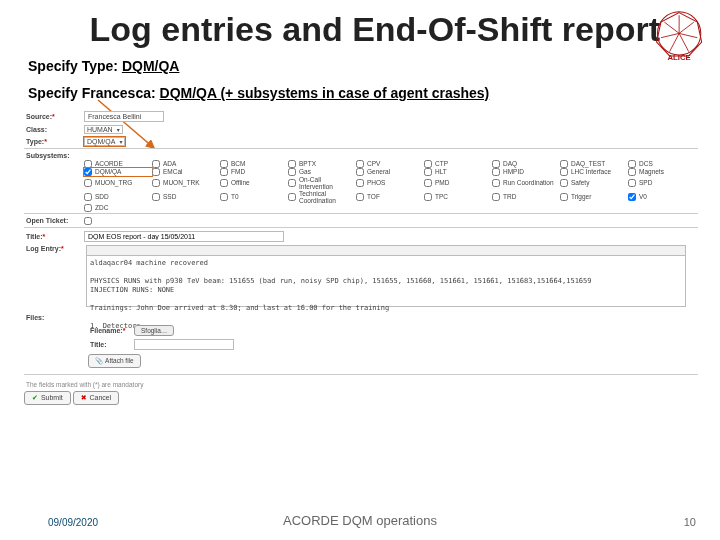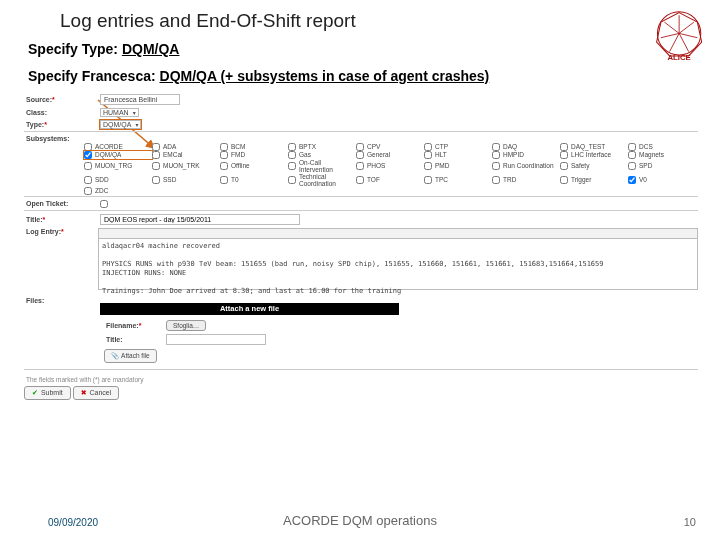--- a/index.html
+++ b/index.html
@@ -1,24 +1,24 @@
 <!DOCTYPE html>
 <html><head>
 <meta charset="utf-8">
 <style>
   * { box-sizing: border-box; margin: 0; padding: 0; }
   body { width: 720px; height: 540px; background: #fff; font-family: Arial, sans-serif; position: relative; overflow: hidden; }
-  .slide-title { font-size: 19px; font-weight: 400; color: #222; text-align: left; padding: 10px 0 4px; width: 600px; margin-left: 60px; }
+  .slide-title { font-size: 34px; font-weight: 700; color: #222; text-align: right; padding: 10px 0 4px; width: 600px; margin-left: 60px; }
   .instructions { font-size: 14px; font-weight: 700; color: #000; padding: 4px 0 4px 28px; line-height: 1.35; }
   .instructions u { text-decoration: underline; }
   .logo { position: absolute; top: 10px; right: 14px; }
   .logo-svg { width: 52px; height: 52px; }
   .form-area { margin: 2px 22px 0 24px; font-size: 7px; color: #444; position: relative; }
   .form-header { background: #000; color: #fff; font-weight: 700; text-align: center; font-size: 8px; padding: 2px 0; border-radius:6px 6px 0 0;}
-  .field-row { display: flex; align-items: center; padding: 2px 0 1px; gap:20px;}
+  .field-row { display: flex; align-items: center; padding: 2px 0 1px; gap:4px;}
   .lbl { width: 56px; text-align: left; font-weight: 700; font-size:7px;}
   .red-star::after { content: "*"; color: #c00; }
   .inp { border: 1px solid #bbb; background:#fff; padding: 1px 3px; font-size:7px; }
   .inp.title { width: 200px; }
   .inp.src { width: 80px; }
   .sel { border:1px solid #bbb; background:#fff; font-size:7px; padding:0 2px; display:inline-flex; align-items:center; gap:4px;}
   .sel::after{content:"▾"; font-size:6px; color:#555;}
   .hr { border-top:1px solid #ccc; margin:1px 0;}
   .subsystems { display: flex; flex-wrap: wrap; gap: 0; padding-left: 60px; }
   .cb { display:inline-flex; align-items:center; gap:3px; width: 68px; font-size:6.5px; }
@@ -280,21 +280,20 @@
 Trainings: John Doe arrived at 8.30; and last at 16.00 for the training
 
 1. Detectors</div>
     </div>
   </div>
 
   <div class="field-row" style="align-items:flex-start; margin-top:4px;">
     <span class="lbl">Files:</span>
     <div class="files-bar" style="flex:1;">
       <div class="files-col">
-        <div class="files-head">Attach a new file</div>
         <div class="files-body">
           <div class="field-row">
               <span class="lbl red-star" style="width:42px;">Filename:</span>
             <span class="browse">Sfoglia…</span>
             </div>
           <div class="field-row">
               <span class="lbl" style="width:42px;">Title:</span>
             <input class="inp" style="width: 100px;">
             </div>
           <span class="attach-btn">

